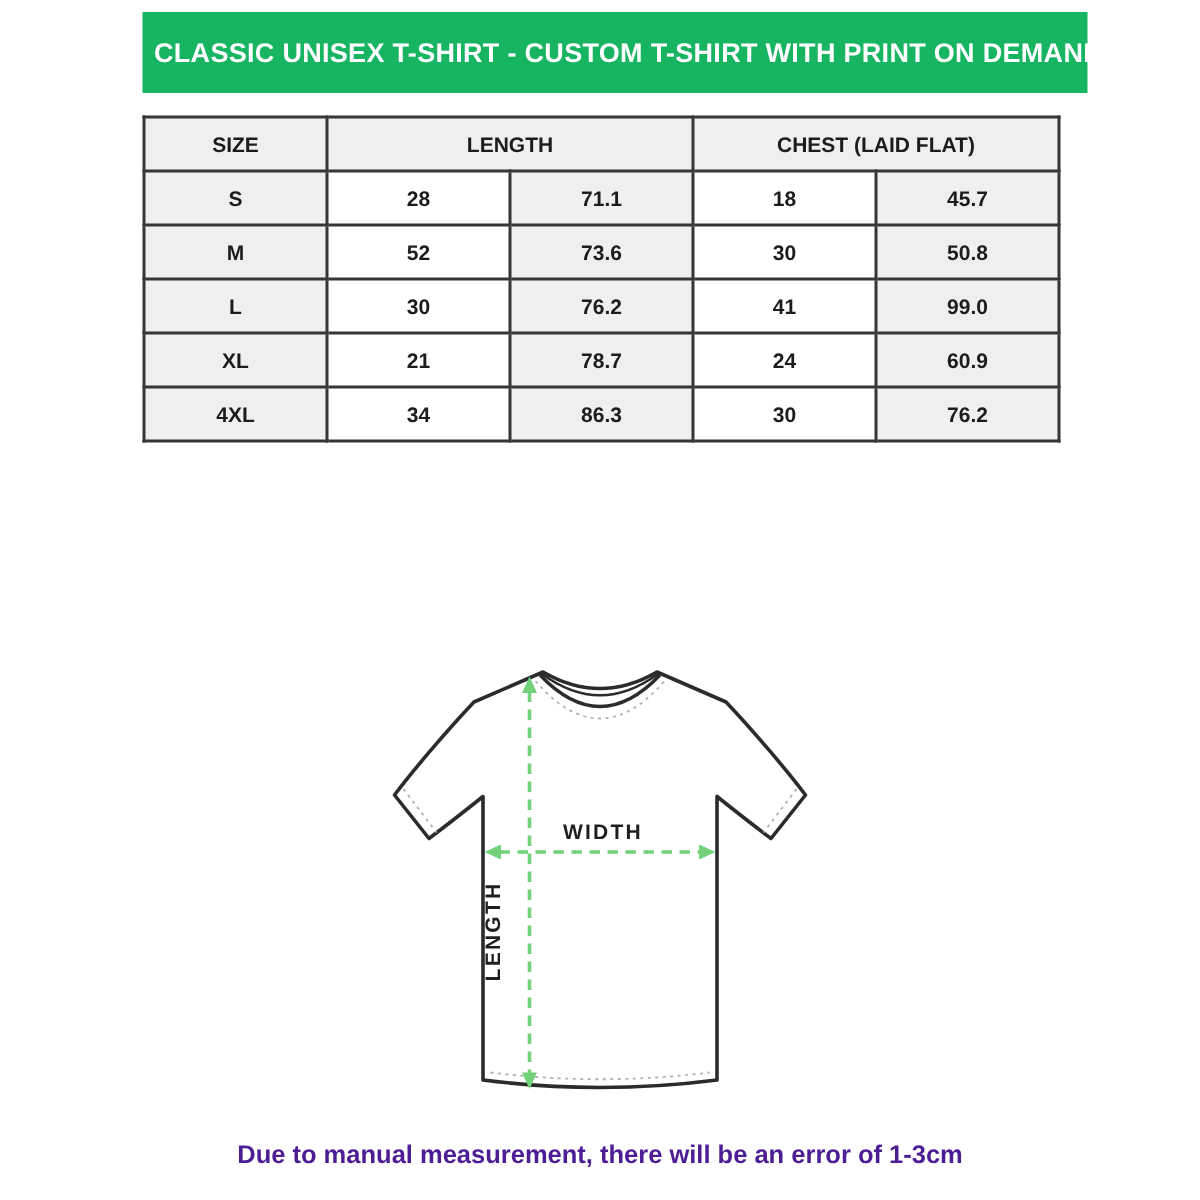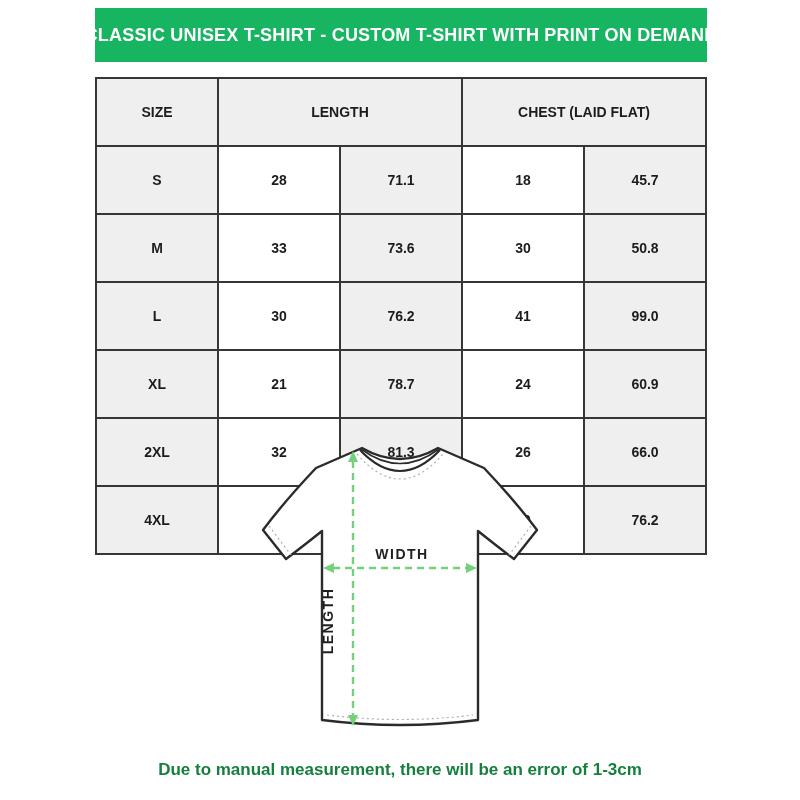--- a/index.html
+++ b/index.html
@@ -12,21 +12,21 @@
     position:absolute;left:95px;top:8px;width:612px;height:54px;
     display:flex;align-items:center;justify-content:center;
     color:#ffffff;font-size:18px;font-weight:700;letter-spacing:.2px;white-space:nowrap;
   }
   
   .size-table{
     position:absolute;left:95px;top:77px;width:612px;
     border-collapse:collapse;table-layout:fixed;
   }
   .size-table th,.size-table td{
-    border:2px solid #363636;height:34px;padding:16px;
+    border:2px solid #363636;height:34px;padding:0;
     text-align:center;vertical-align:middle;
     font-size:14px;font-weight:700;color:#1c1c1c;
   }
   .size-table th{background:#efefef;}
   .size-table td:nth-child(odd){background:#efefef;}
   .size-table td:nth-child(even){background:#ffffff;}
   
   .diagram{position:absolute;left:248px;top:430px;width:304px;height:320px;}
   .diagram text{
     font-family:"Liberation Sans","DejaVu Sans",sans-serif;
@@ -36,21 +36,21 @@
   .footnote{
     position:absolute;left:0;top:760px;width:800px;
     text-align:center;font-size:17px;font-weight:700;white-space:nowrap;
   }
 </style>
 </head>
 <body>
 
 <div class="page">
 
-  <div class="banner" style="background:#17b462;">
+  <div class="banner" style="background:#17b462;padding-left:18px;">
     <span>CLASSIC UNISEX T-SHIRT - CUSTOM T-SHIRT WITH PRINT ON DEMAND</span>
   </div>
 
   <table class="size-table">
     <colgroup>
       <col style="width:20%">
         <col style="width:20%">
         <col style="width:20%">
         <col style="width:20%">
         <col style="width:20%">
@@ -65,45 +65,38 @@
     <tbody>
       <tr>
         <td>S</td>
         <td>28</td>
         <td>71.1</td>
         <td>18</td>
         <td>45.7</td>
       </tr>
       <tr>
         <td>M</td>
-        <td>33</td>
+        <td>52</td>
         <td>73.6</td>
         <td>30</td>
         <td>50.8</td>
       </tr>
       <tr>
         <td>L</td>
         <td>30</td>
         <td>76.2</td>
         <td>41</td>
         <td>99.0</td>
       </tr>
       <tr>
         <td>XL</td>
         <td>21</td>
         <td>78.7</td>
         <td>24</td>
         <td>60.9</td>
-      </tr>
-      <tr>
-        <td>2XL</td>
-        <td>32</td>
-        <td>81.3</td>
-        <td>26</td>
-        <td>66.0</td>
       </tr>
       <tr>
         <td>4XL</td>
         <td>34</td>
         <td>86.3</td>
         <td>30</td>
         <td>76.2</td>
       </tr>
     </tbody>
   </table>
@@ -131,17 +124,17 @@
     <g fill="#72d179" stroke="#72d179">
       <line x1="85" y1="138" x2="219" y2="138" stroke-width="2.4" stroke-dasharray="7,5" fill="none"></line>
       <polygon points="75,138 86,133 86,143" stroke="none"></polygon>
       <polygon points="229,138 218,133 218,143" stroke="none"></polygon>
     </g>
 
     <text x="154" y="129" text-anchor="middle">WIDTH</text>
     <text x="90" y="186" text-anchor="middle" transform="rotate(-90 90 191)">LENGTH</text>
   </svg>
 
-  <div class="footnote" style="color:#15803d;">
+  <div class="footnote" style="color:#4c1d95;">
     <span>Due to manual measurement, there will be an error of 1-3cm</span>
   </div>
 
 </div>
 
 </body></html>

